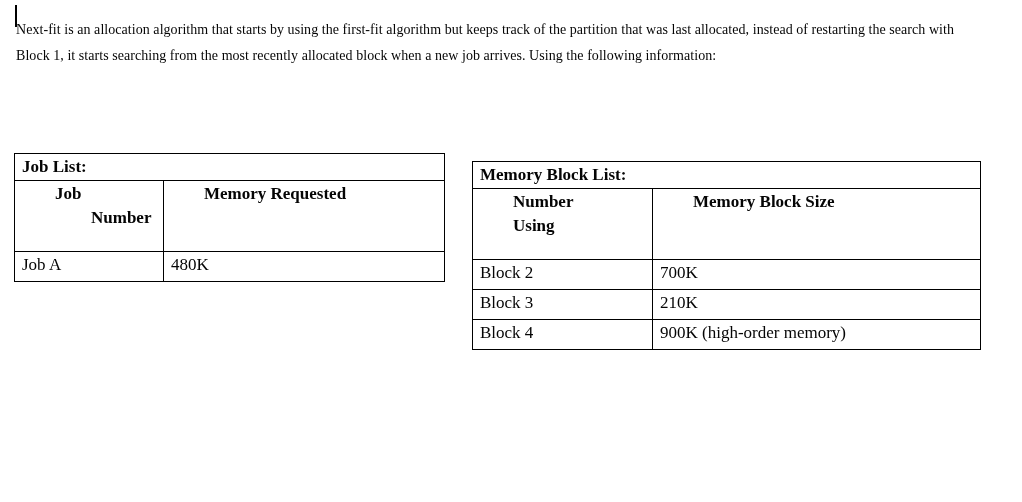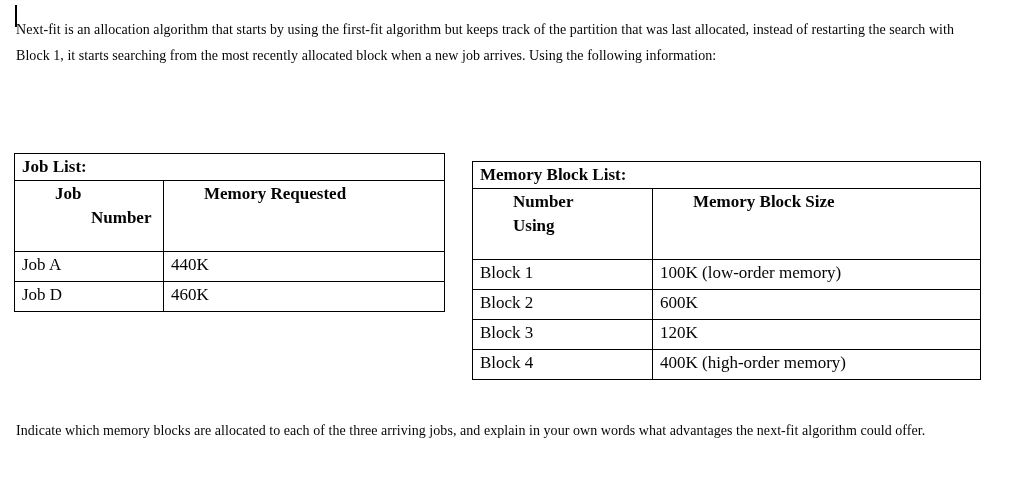--- a/index.html
+++ b/index.html
@@ -125,25 +125,21 @@
       <tr class="row-header">
         <td class="hdr">
           <span class="plain-line">Job</span>
           <span class="indent-line">Number</span>
         </td>
         <td class="hdr">Memory Requested</td>
       </tr>
 
       <tr class="row-data">
         <td>Job A</td>
-        <td>440K</td>
-      </tr>
-      <tr class="row-data">
-        <td>Job D</td>
-        <td>460K</td>
+        <td>480K</td>
       </tr>
     </tbody>
   </table>
 
   <table class="tbl" id="memory-block-list-table">
     <colgroup>
         <col class="c1">
         <col class="c2">
       </colgroup>
     <tbody>
@@ -152,33 +148,28 @@
       </tr>
       <tr class="row-header">
         <td class="hdr">
           <span class="plain-line">Number</span>
           <span class="plain-line">Using</span>
         </td>
         <td class="hdr">Memory Block Size</td>
       </tr>
 
       <tr class="row-data">
-        <td>Block 1</td>
-        <td>100K (low-order memory)</td>
-      </tr>
-      <tr class="row-data">
         <td>Block 2</td>
-        <td>600K</td>
+        <td>700K</td>
       </tr>
       <tr class="row-data">
         <td>Block 3</td>
-        <td>120K</td>
+        <td>210K</td>
       </tr>
       <tr class="row-data">
         <td>Block 4</td>
-        <td>400K (high-order memory)</td>
+        <td>900K (high-order memory)</td>
       </tr>
     </tbody>
   </table>
 
-  <p class="para" id="closing-paragraph">Indicate which memory blocks are allocated to each of the three arriving jobs, and explain in your own words what advantages the next-fit algorithm could offer.</p>
 
 </div>
 
 </body></html>

